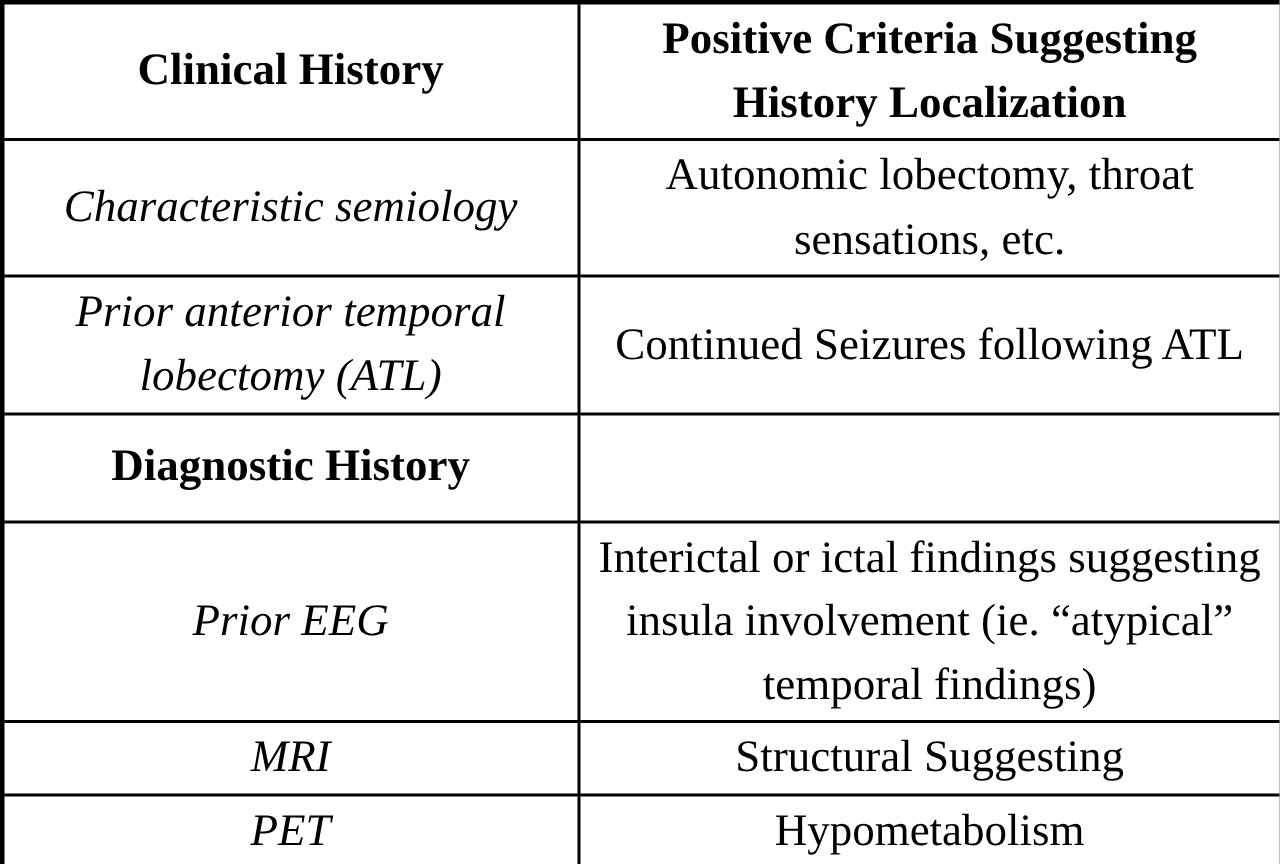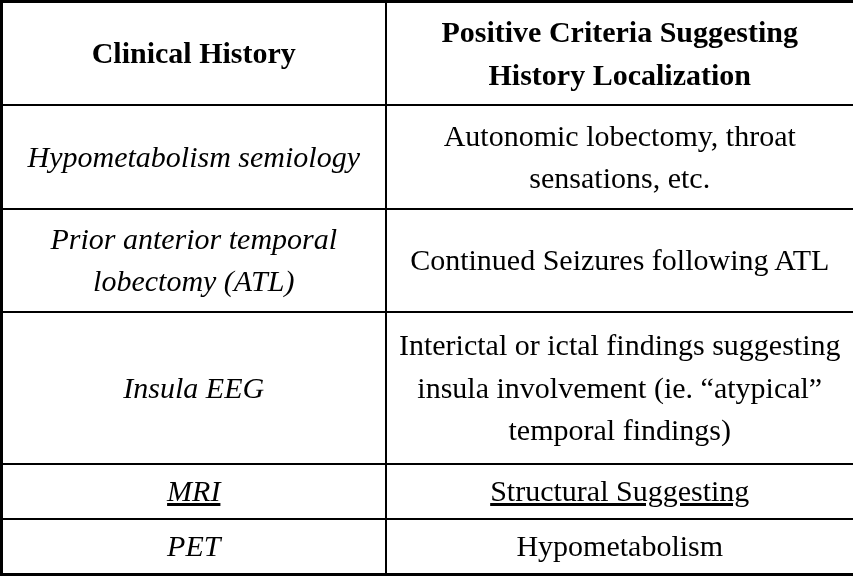--- a/index.html
+++ b/index.html
@@ -36,21 +36,21 @@
   }
   col.col-left  { width: 384px; }
   col.col-right { width: 469px; }
 
   
   tr.r-header { height: 83px; }
   tr.r-0 { height: 87px; }
   tr.r-1 { height: 80px; }
   tr.r-2 { height: 72px; }
   tr.r-3 { height: 131px; }
-  tr.r-4 { height: 38px; text-decoration: underline; }
+  tr.r-4 { height: 38px; }
   tr.r-5 { height: 41px; }
 
   .hdr-cell {
     font-weight: bold;
     font-style: normal;
   }
   .label-italic {
     font-style: italic;
     font-weight: normal;
   }
@@ -72,32 +72,36 @@
       <col class="col-left">
       <col class="col-right">
     </colgroup>
     <tbody>
       <tr class="r-header">
         <th class="hdr-cell">Clinical History</th>
         <th class="hdr-cell">Positive Criteria Suggesting History Localization</th>
       </tr>
 
       <tr class="r-0">
-        <td class="label-italic">Hypometabolism semiology</td>
+        <td class="label-italic">Characteristic semiology</td>
         <td class="value-cell">Autonomic lobectomy, throat sensations, etc.</td>
       </tr>
 
       <tr class="r-1">
         <td class="label-italic">Prior anterior temporal lobectomy (ATL)</td>
         <td class="value-cell">Continued Seizures following ATL</td>
       </tr>
 
+      <tr class="r-2">
+        <td class="label-bold">Diagnostic History</td>
+        <td class="value-cell"></td>
+      </tr>
 
       <tr class="r-3">
-        <td class="label-italic">Insula EEG</td>
+        <td class="label-italic">Prior EEG</td>
         <td class="value-cell">Interictal or ictal findings suggesting insula involvement (ie. “atypical” temporal findings)</td>
       </tr>
 
       <tr class="r-4">
         <td class="label-italic">MRI</td>
         <td class="value-cell">Structural Suggesting</td>
       </tr>
 
       <tr class="r-5">
         <td class="label-italic">PET</td>

